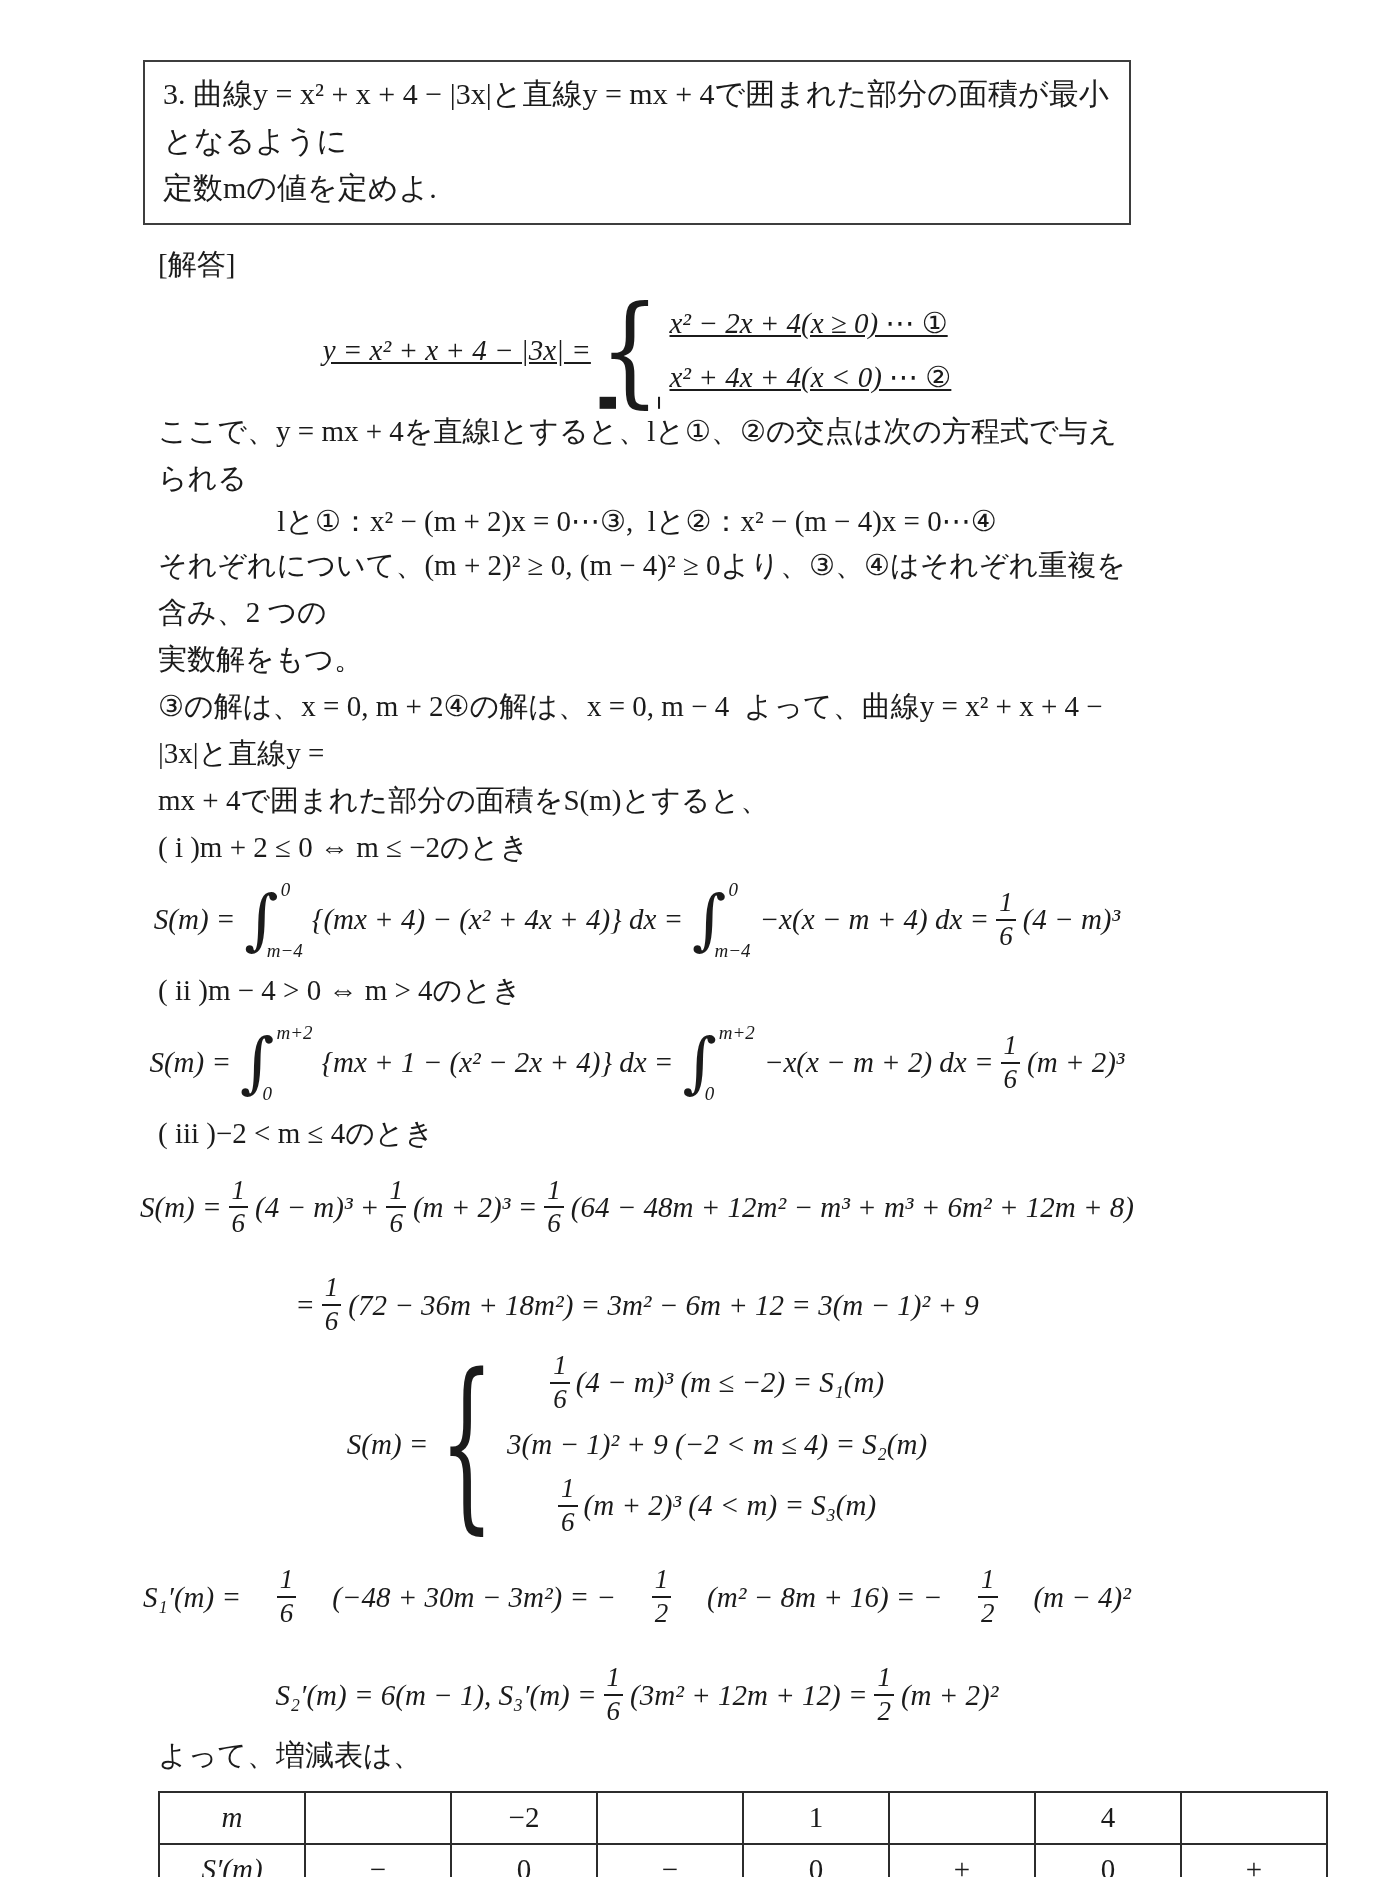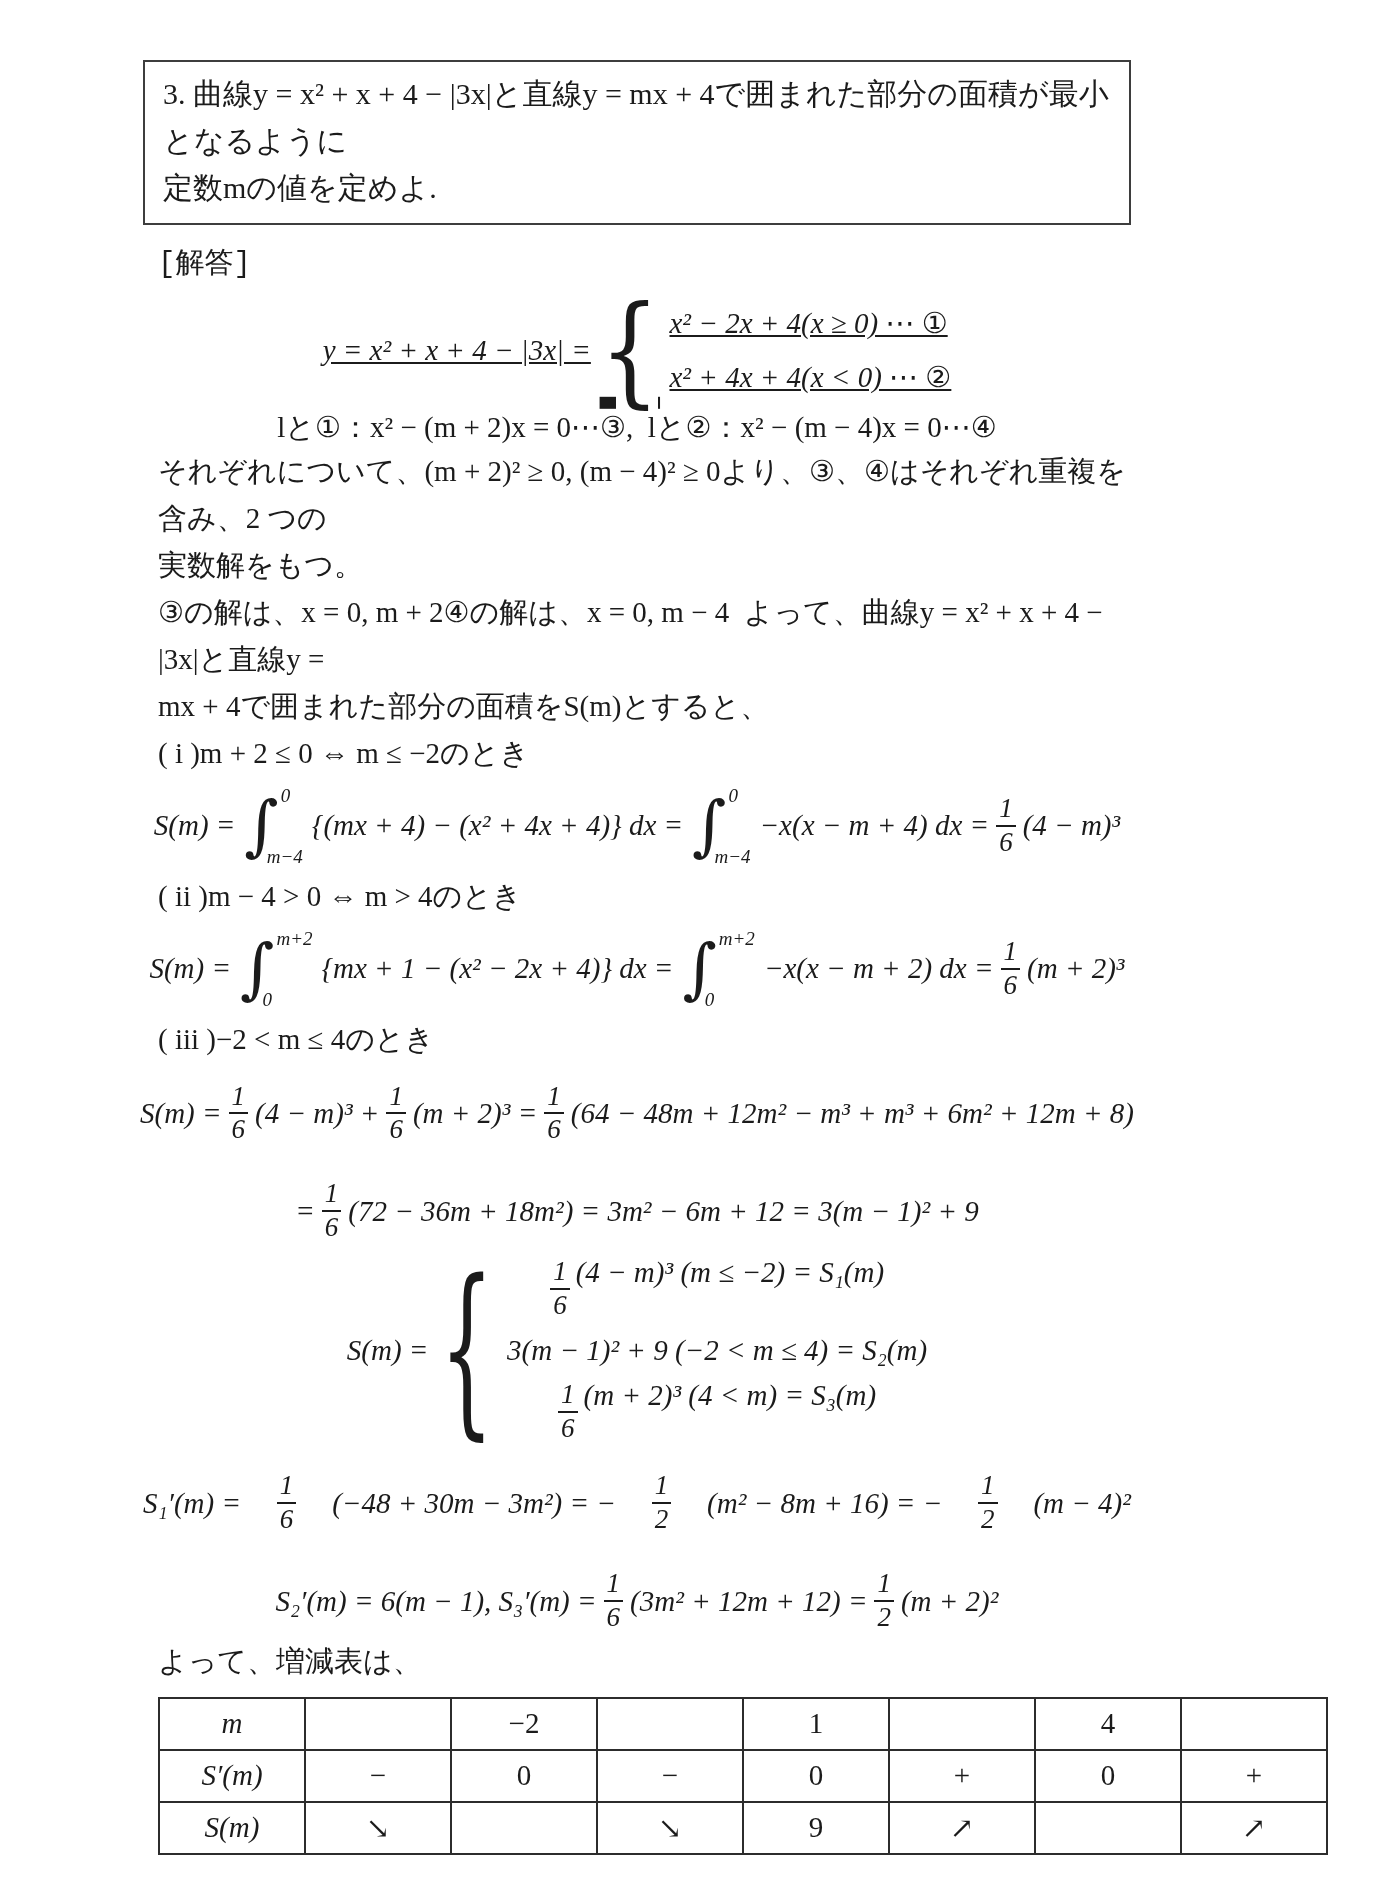--- a/index.html
+++ b/index.html
@@ -9,21 +9,21 @@
     font-family:"Liberation Serif","DejaVu Serif","DejaVu Sans",serif;
     font-size:29px;
   }
   .page { box-sizing:border-box; width:1188px; padding:60px 100px 0 100px;margin-left:43px; }
 
   .problem-box {
     border:2px solid #3d3d3d;
     padding:8px 18px 12px 18px;
     font-size:30px; line-height:47px;
   }
-  .answer-label { margin:16px 0 0 15px; line-height:47px;font-family:Liberation Mono, monospace; }
+  .answer-label { margin:16px 0 0 15px; line-height:47px; }
 
   .para { margin-left:15px; line-height:47px; white-space:pre-wrap; }
 
   .disp { display:flex; justify-content:center; align-items:center; gap:7px; font-style:italic; }
   .disp.upright { font-style:normal; }
   .m { white-space:pre; }
 
   .frac { display:inline-flex; flex-direction:column; align-items:center; line-height:1.18; font-size:27px; }
   .frac .num, .frac .den { padding:0 3px; }
   .frac .den { border-top:2px solid #1b1b1b; }
@@ -31,21 +31,21 @@
   .int { display:inline-flex; align-items:center; margin:0 2px; }
   .int .sign { font-style:normal; font-size:66px; line-height:1.3; font-family:"DejaVu Serif",serif; }
   .int .lims { display:inline-flex; flex-direction:column; justify-content:space-between;
                font-size:19px; line-height:1; height:84px; box-sizing:border-box; padding:2px 0; }
   .int .lims .up { margin-left:2px; }
   .int .lims .lo { margin-left:-12px; }
 
   .pw { display:inline-flex; align-items:center; gap:8px; }
   .brace { line-height:1; display:inline-block; font-family:"DejaVu Serif",serif; font-style:normal; }
   .cases { display:inline-flex; flex-direction:column; }
-  .case-row { display:inline-flex; gap:6px; }
+  .case-row { display:inline-flex; align-items:center; gap:6px; }
 
   .pw-y .brace { font-size:100px; transform:scaleY(1.2) scaleX(0.95); }
   .pw-y .cases { gap:20px; align-items:flex-start; }
 
   .pw-s .brace { font-size:100px; transform:scaleY(1.85) scaleX(0.85); }
   .pw-s .cases { gap:12px; align-items:center; }
 
   #eq-pwy   { margin:12px 0 8px 0;text-decoration:underline; }
   #eq-inter { margin:0; }
   #eq-i     { margin:6px 0 4px 0; }
@@ -80,20 +80,21 @@
         <span class="case-row">
             <span class="m">x² − 2x + 4(x ≥ 0) ⋯ ①</span>
           </span>
         <span class="case-row">
             <span class="m">x² + 4x + 4(x &lt; 0) ⋯ ②</span>
           </span>
       </span>
     </span>
   </div>
 
+  <div class="para">ここで、y = mx + 4を直線lとすると、lと①、②の交点は次の方程式で与えられる</div>
 
   <div class="disp upright" id="eq-inter">
     <span class="m">lと①：x² − (m + 2)x = 0⋯③,  lと②：x² − (m − 4)x = 0⋯④</span>
   </div>
 
   <div class="para">それぞれについて、(m + 2)² ≥ 0, (m − 4)² ≥ 0より、③、④はそれぞれ重複を含み、2 つの</div>
   <div class="para">実数解をもつ。</div>
   <div class="para">③の解は、x = 0, m + 2④の解は、x = 0, m − 4  よって、曲線y = x² + x + 4 − |3x|と直線y =</div>
   <div class="para">mx + 4で囲まれた部分の面積をS(m)とすると、</div>
 

